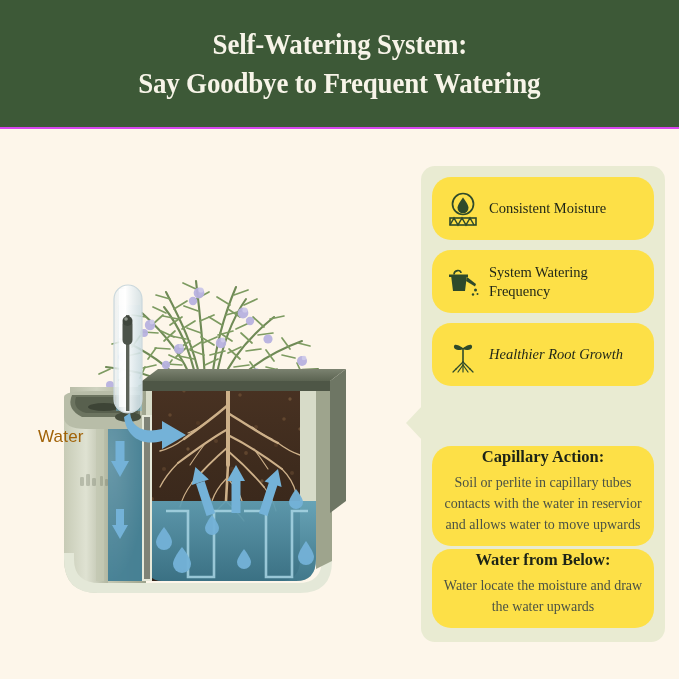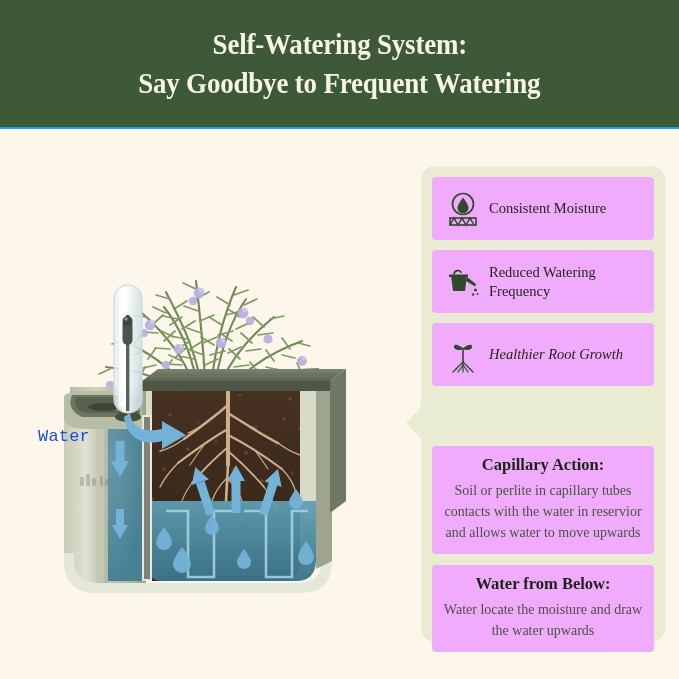--- a/index.html
+++ b/index.html
@@ -9,21 +9,21 @@
     font-family:"Liberation Serif", serif;
     overflow:hidden;
     position:relative;
   }
   #stage{position:relative;width:679px;height:679px;overflow:hidden;background:#fdf6ea;}
 
   
   .header{
     position:absolute;left:0;top:0;width:679px;height:129px;
     background:#3d5937;
-    border-bottom:2px solid #0ea5e9;
+    border-bottom:2px solid #d946ef;
     display:flex;flex-direction:column;
     align-items:center;justify-content:center;
     box-sizing:border-box;
   }
   .header-line{
     color:#f7f4e8;
     font-family:"Liberation Serif", serif;
     font-weight:700;
     font-size:29px;
     line-height:1.33;
@@ -41,22 +41,22 @@
   }
   .panel-notch{
     position:absolute;left:406px;top:405px;
     width:0;height:0;
     border-top:18px solid transparent;
     border-bottom:18px solid transparent;
     border-right:17px solid #e9ebd2;
   }
   .card{
     position:absolute;
-    background:#f0abfc;
-    border-radius:4px;
+    background:#fde047;
+    border-radius:19px;
     box-sizing:border-box;
   }
   .feat-card{
     left:432px;width:222px;height:63px;
     display:flex;align-items:center;
   }
   .feat-icon{
     width:44px;min-width:44px;height:44px;
     margin-left:9px;
     display:flex;align-items:center;justify-content:center;
@@ -74,21 +74,21 @@
     position:absolute;left:421px;top:408px;width:244px;
     text-align:center;
     font-family:"Liberation Serif", serif;
     font-weight:700;
     font-size:20px;
     color:#1d2417;
   }
 
   .how-card{
     left:432px;width:222px;
-    padding:9px 10px 11px 10px;
+    padding:1px 10px 11px 10px;
     text-align:center;
   }
   .how-card-title{
     font-family:"Liberation Serif", serif;
     font-weight:700;
     font-size:16.5px;
     color:#1d2417;
     margin-bottom:5px;
   }
   .how-card-body{
@@ -96,23 +96,23 @@
     font-size:14px;
     line-height:1.5;
     color:#4b5245;
   }
 
   
   .illus{position:absolute;left:0;top:129px;width:421px;height:550px;}
 
   .water-label{
     position:absolute;left:38px;top:298px;
-    font-family:Liberation Mono, monospace;
+    font-family:Liberation Sans, sans-serif;
     font-size:17px;
-    color:#1d4ed8;
+    color:#a16207;
     letter-spacing:0.2px;
   }
   svg.scene{position:absolute;left:0;top:0;}
 </style>
 </head>
 <body>
 
 <div id="stage">
 
   <div class="header">
@@ -437,21 +437,21 @@
       <svg width="36" height="34" viewBox="0 0 36 34">
         <path d="M6,10 L22,10 L20,26 L8,26 Z" fill="#2e4a2b"></path>
         <path d="M22,12 L31,19 L30,21.5 L21,16 Z" fill="#2e4a2b"></path>
         <path d="M4,9.5 L23,9.5 L23,12 L4,12 Z" fill="#2e4a2b"></path>
         <path d="M9,9.5 C9,5 16,4 16,8" fill="none" stroke="#2e4a2b" stroke-width="1.7"></path>
         <circle cx="30.5" cy="25" r="1.5" fill="#2e4a2b"></circle>
         <circle cx="28" cy="29.5" r="1.2" fill="#2e4a2b"></circle>
         <circle cx="32.5" cy="29" r="1" fill="#2e4a2b"></circle>
       </svg>
     </div>
-    <div class="feat-label">Reduced Watering Frequency</div>
+    <div class="feat-label">System Watering Frequency</div>
   </div>
 
   <div class="card feat-card" style="top:323px;font-style:italic;">
     <div class="feat-icon">
       <svg width="32" height="38" viewBox="0 0 32 38">
         <path d="M16,12 C16,12 8,6 7,10 C6,14 13,15 16,13 Z" fill="#2e4a2b"></path>
         <path d="M16,12 C16,12 24,6 25,10 C26,14 19,15 16,13 Z" fill="#2e4a2b"></path>
         <path d="M16,12 L16,26" stroke="#2e4a2b" stroke-width="1.6" fill="none"></path>
         <g stroke="#2e4a2b" stroke-width="1.2" fill="none" stroke-linecap="round">
           <path d="M16,26 L9,33"></path>
@@ -466,18 +466,18 @@
     </div>
     <div class="feat-label">Healthier Root Growth</div>
   </div>
 
 
   <div class="card how-card" style="top:446px;">
     <div class="how-card-title">Capillary Action:</div>
     <div class="how-card-body">Soil or perlite in capillary tubes contacts with the water in reservior and allows water to move upwards</div>
   </div>
 
-  <div class="card how-card" style="top:549px;margin-top:16px;">
+  <div class="card how-card" style="top:549px;">
     <div class="how-card-title">Water from Below:</div>
     <div class="how-card-body">Water locate the moisture and draw the water upwards</div>
   </div>
 
 </div>
 
 </body></html>

